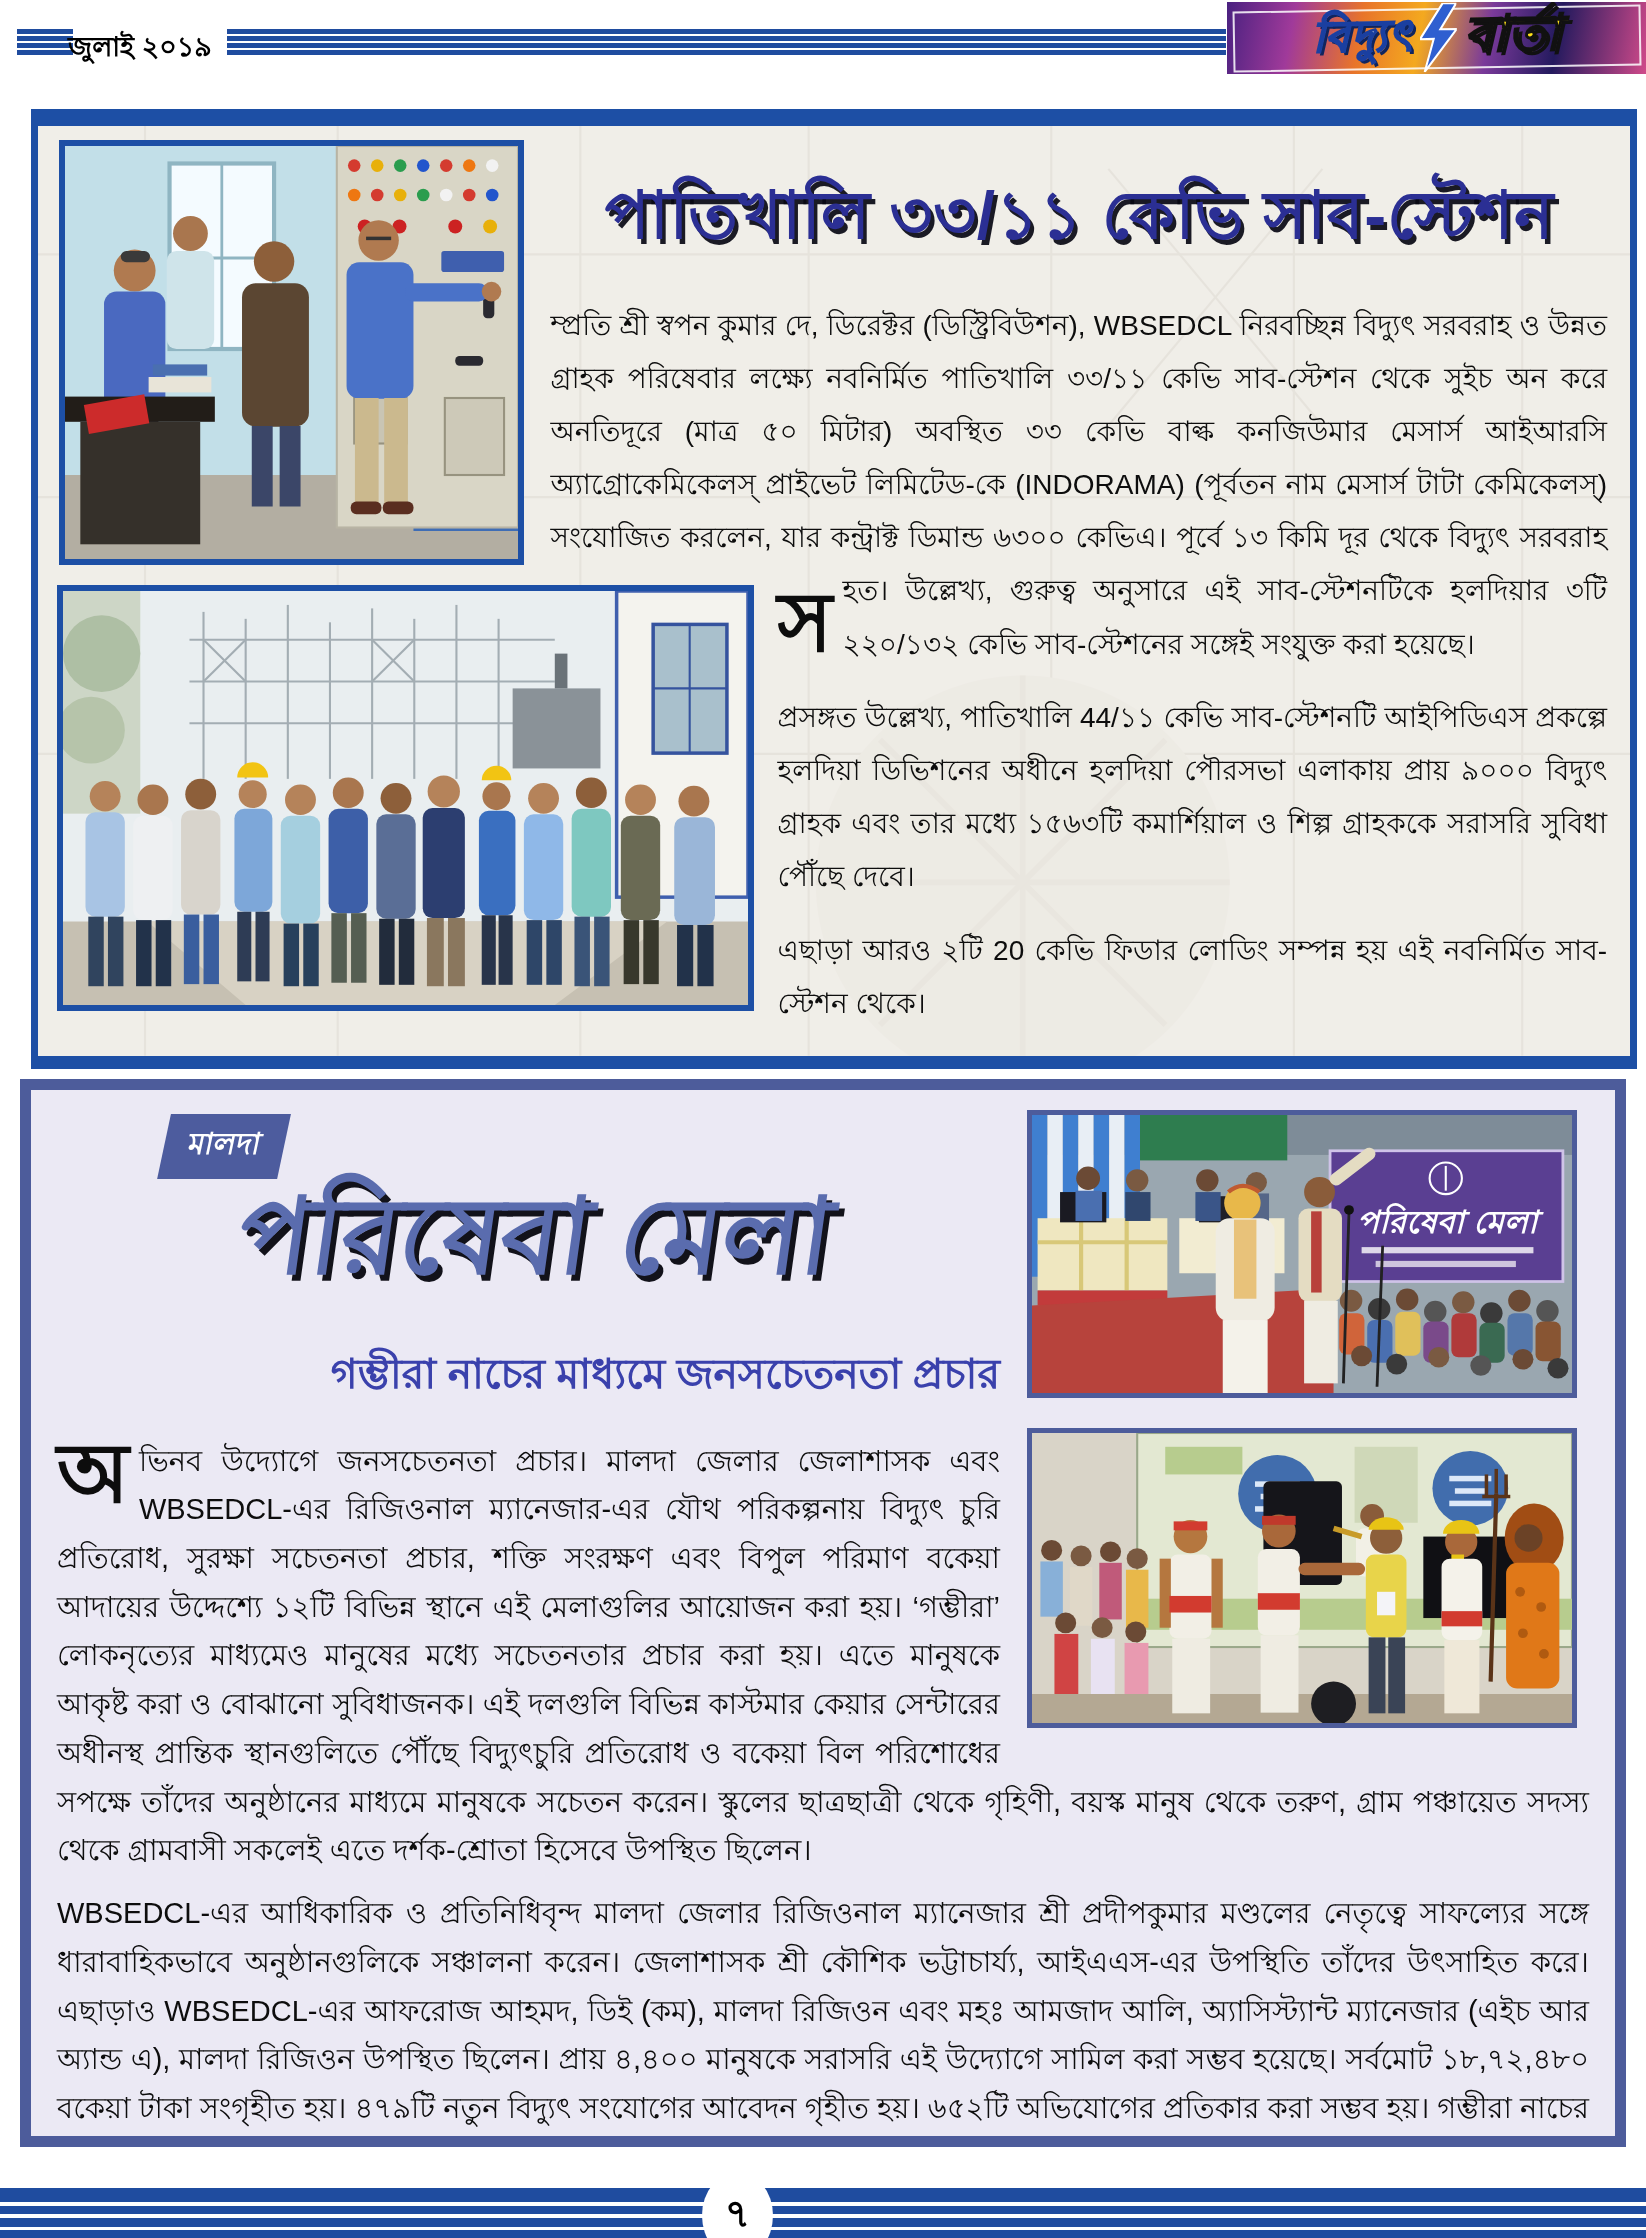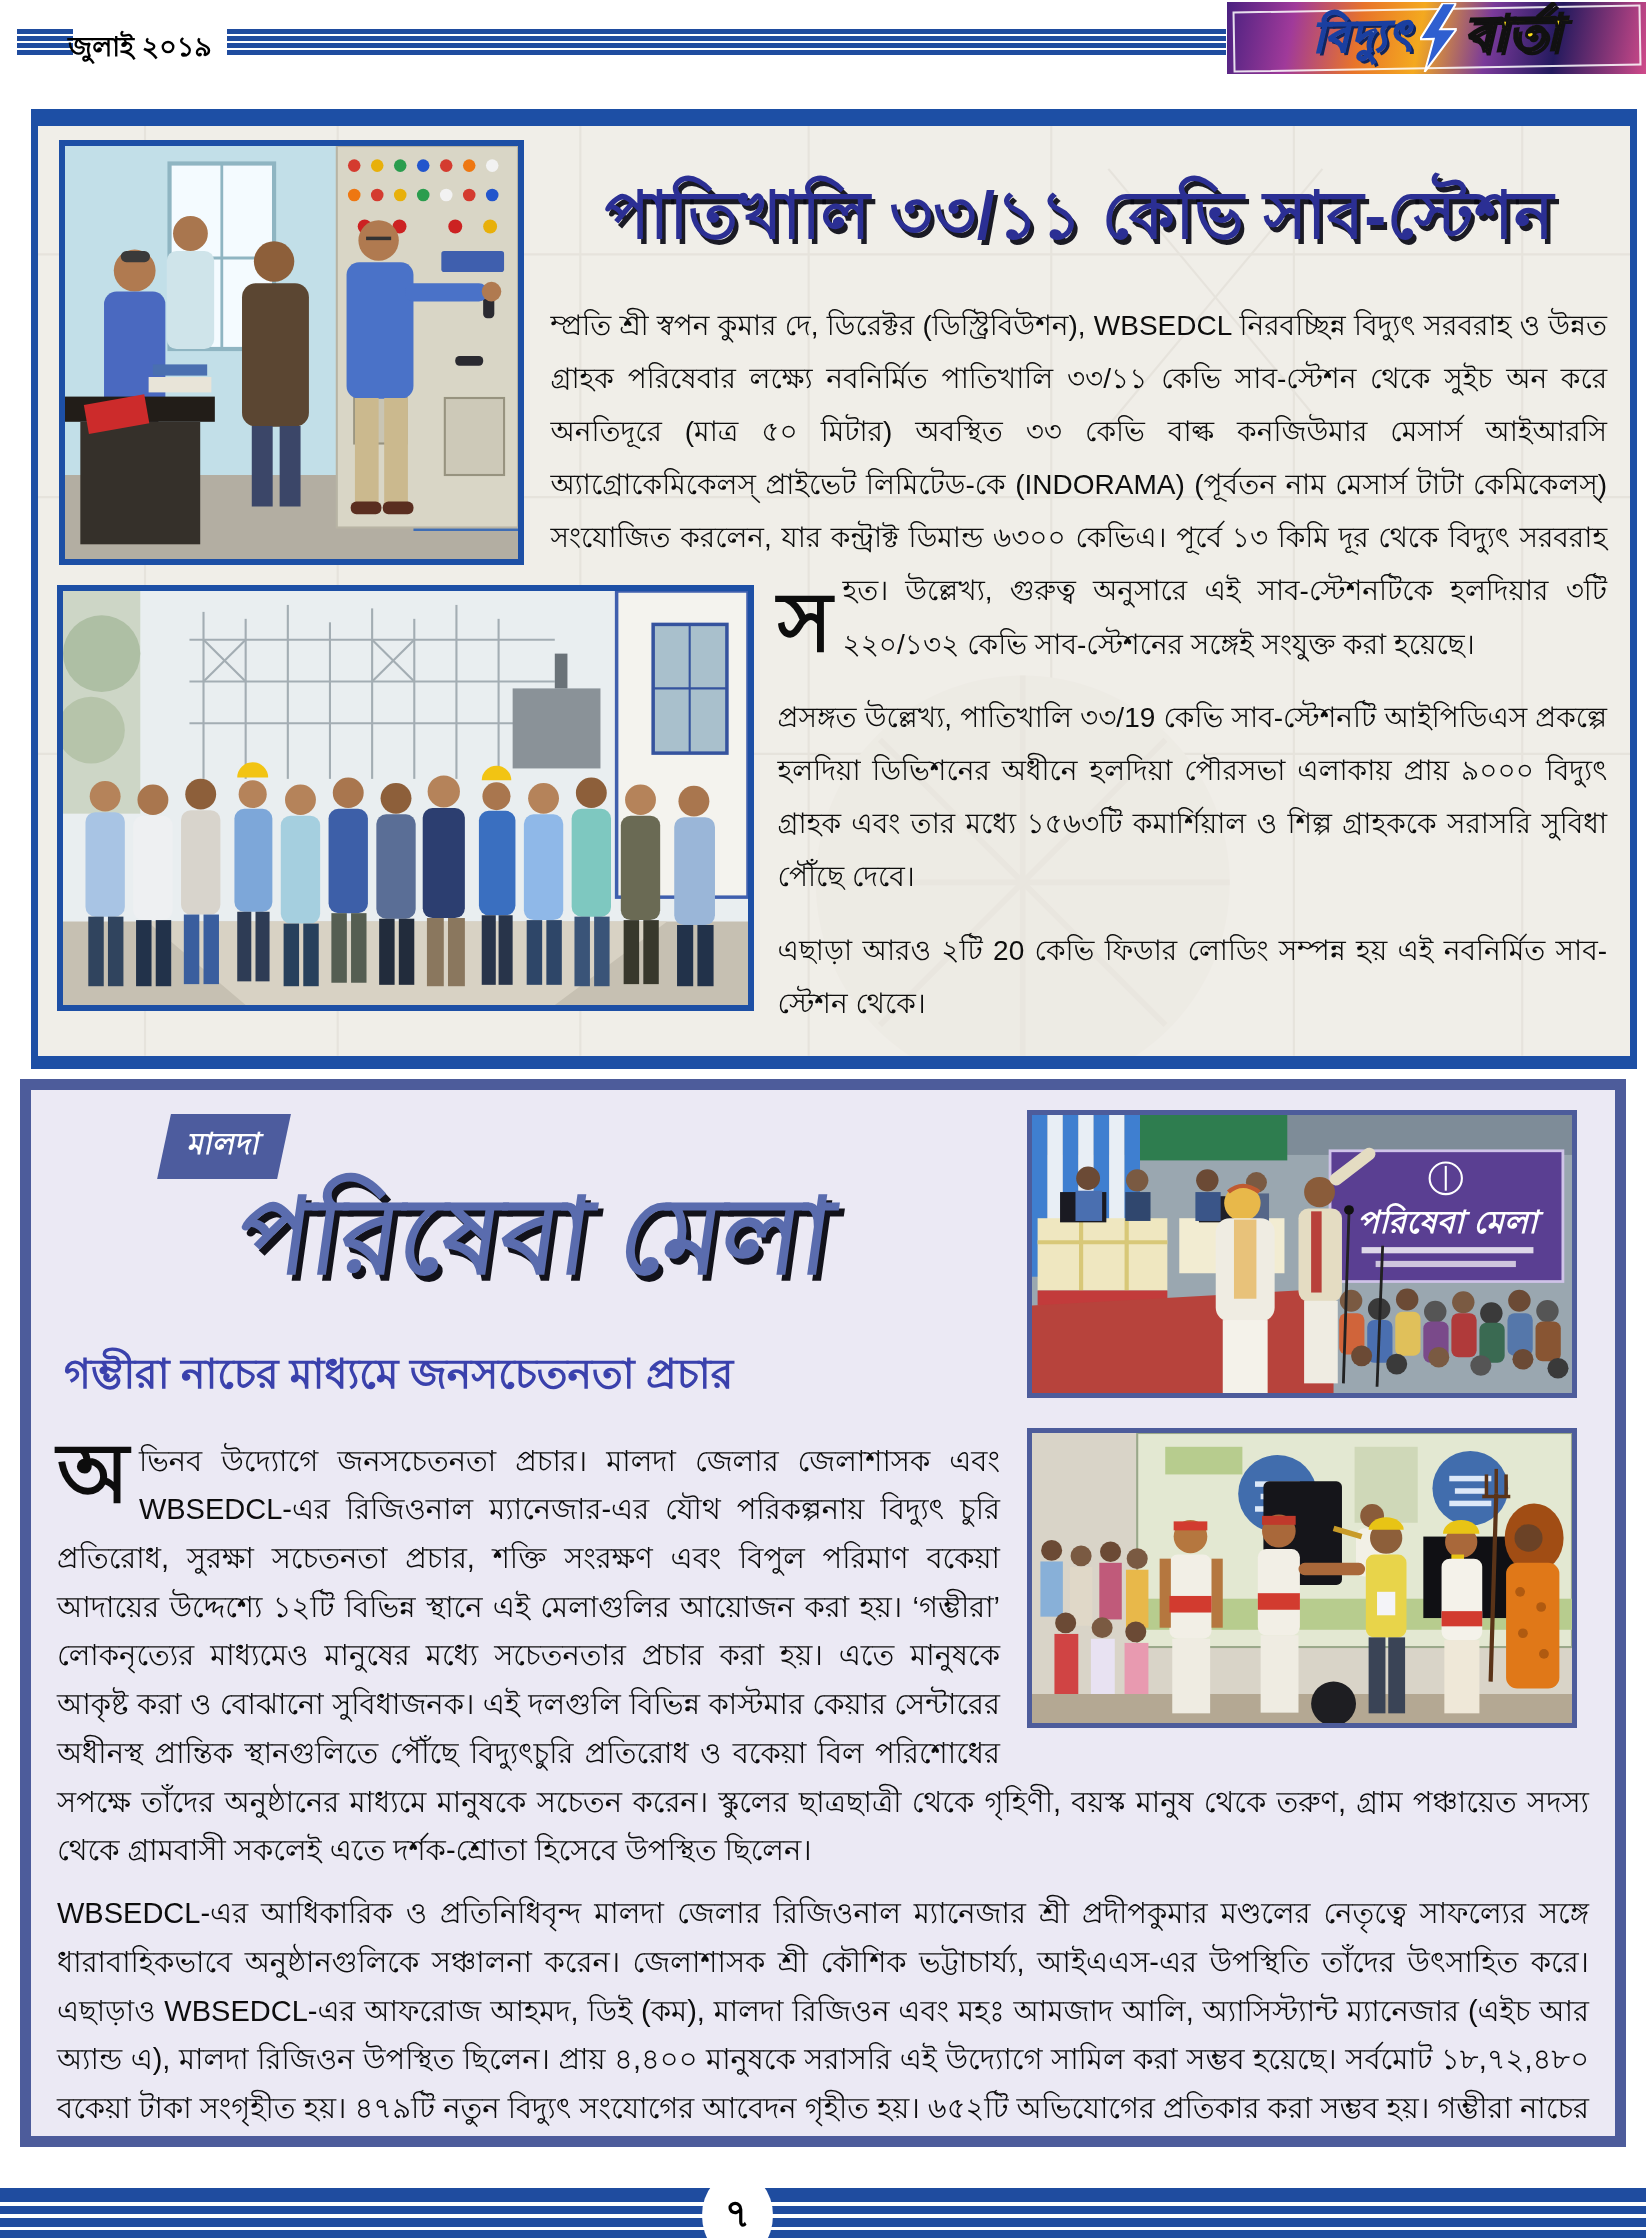--- a/index.html
+++ b/index.html
@@ -49,21 +49,21 @@
       border:11.4px solid #4d5c9b; background:#ebe9f4; overflow:hidden; padding:15.7px 26px; }
   .s2-photos { float:right; width:562px; margin:4.3px 0 21.4px 27px; }
   .photo3 { width:550px; height:288px; border:5.7px solid #4d5c9b; margin-bottom:30px; background:#fff; }
   .photo4 { width:550px; height:300px; border:5.7px solid #4d5c9b; background:#fff; }
 
   .badge { display:inline-block; margin:8.6px 0 0 107px; background:#4d5c9e; color:#ffffff;
       font-size:30px; font-weight:bold; padding:5.7px 24px 8.6px; transform:skewX(-12deg); }
   .a2-title { font-size:106px; font-weight:bold; color:#5a6cae; text-align:center; width:842px;
       margin:-26px 0 0 57px; transform:skewX(-8deg); white-space:nowrap;
       text-shadow:5.7px 5.7px 0 #12121a; }
-  .a2-subtitle { font-size:41px; font-weight:bold; color:#3a41ac; text-align:left; width:956px;
+  .a2-subtitle { font-size:41px; font-weight:bold; color:#3a41ac; text-align:right; width:956px;
       margin:10px 0 26px 7.1px; white-space:nowrap; }
   .a2 p { font-size:29px; line-height:1.68; text-align:justify; color:#0d0d0d; margin-bottom:14.3px; }
 
   
   .footer-stripes { position:absolute; left:0; top:2188px; width:1646px; height:51px;
       background: linear-gradient(to bottom,
       #1f4c9f 0px,#1f4c9f 14.3px,#ffffff 14.3px,#ffffff 18px,
       #1f4c9f 18px,#1f4c9f 26.4px,#ffffff 26.4px,#ffffff 30px,
       #1f4c9f 30px,#1f4c9f 39px,#ffffff 39px,#ffffff 42px,
       #1f4c9f 42px,#1f4c9f 51px); }
@@ -283,21 +283,21 @@
               <rect x="826" y="473" width="22" height="92" fill="#38382c"></rect>
             <circle cx="898" cy="302" r="22" fill="#a9764e"></circle>
               <rect x="870" y="325" width="58" height="155" rx="14" fill="#9ab6d8"></rect>
               <rect x="874" y="480" width="23" height="88" fill="#22324a"></rect>
               <rect x="903" y="480" width="23" height="88" fill="#22324a"></rect>
           </g>
         </svg>
       </div>
 
       <p><span class="dropcap">স</span><span>ম্প্রতি শ্রী স্বপন কুমার দে, ডিরেক্টর (ডিস্ট্রিবিউশন), WBSEDCL নিরবচ্ছিন্ন বিদ্যুৎ সরবরাহ ও উন্নত গ্রাহক পরিষেবার লক্ষ্যে নবনির্মিত পাতিখালি ৩৩/১১ কেভি সাব-স্টেশন থেকে সুইচ অন করে অনতিদূরে (মাত্র ৫০ মিটার) অবস্থিত ৩৩ কেভি বাল্ক কনজিউমার মেসার্স আইআরসি অ্যাগ্রোকেমিকেলস্ প্রাইভেট লিমিটেড-কে (INDORAMA) (পূর্বতন নাম মেসার্স টাটা কেমিকেলস্) সংযোজিত করলেন, যার কন্ট্রাক্ট ডিমান্ড ৬৩০০ কেভিএ। পূর্বে ১৩ কিমি দূর থেকে বিদ্যুৎ সরবরাহ হত। উল্লেখ্য, গুরুত্ব অনুসারে এই সাব-স্টেশনটিকে হলদিয়ার ৩টি ২২০/১৩২ কেভি সাব-স্টেশনের সঙ্গেই সংযুক্ত করা হয়েছে।</span></p>
-      <p>প্রসঙ্গত উল্লেখ্য, পাতিখালি ৩৩/19 কেভি সাব-স্টেশনটি আইপিডিএস প্রকল্পে হলদিয়া ডিভিশনের অধীনে হলদিয়া পৌরসভা এলাকায় প্রায় ৯০০০ বিদ্যুৎ গ্রাহক এবং তার মধ্যে ১৫৬৩টি কমার্শিয়াল ও শিল্প গ্রাহককে সরাসরি সুবিধা পৌঁছে দেবে।</p>
+      <p>প্রসঙ্গত উল্লেখ্য, পাতিখালি 44/১১ কেভি সাব-স্টেশনটি আইপিডিএস প্রকল্পে হলদিয়া ডিভিশনের অধীনে হলদিয়া পৌরসভা এলাকায় প্রায় ৯০০০ বিদ্যুৎ গ্রাহক এবং তার মধ্যে ১৫৬৩টি কমার্শিয়াল ও শিল্প গ্রাহককে সরাসরি সুবিধা পৌঁছে দেবে।</p>
       <p>এছাড়া আরও ২টি 20 কেভি ফিডার লোডিং সম্পন্ন হয় এই নবনির্মিত সাব-স্টেশন থেকে।</p>
     </div>
   </div>
 
   <div class="section2 a2">
 
     <div class="s2-photos">
       <div class="photo photo3">
         <svg viewBox="0 0 770 404" preserveAspectRatio="none">
           <rect width="770" height="404" fill="#9aa7b0"></rect>

